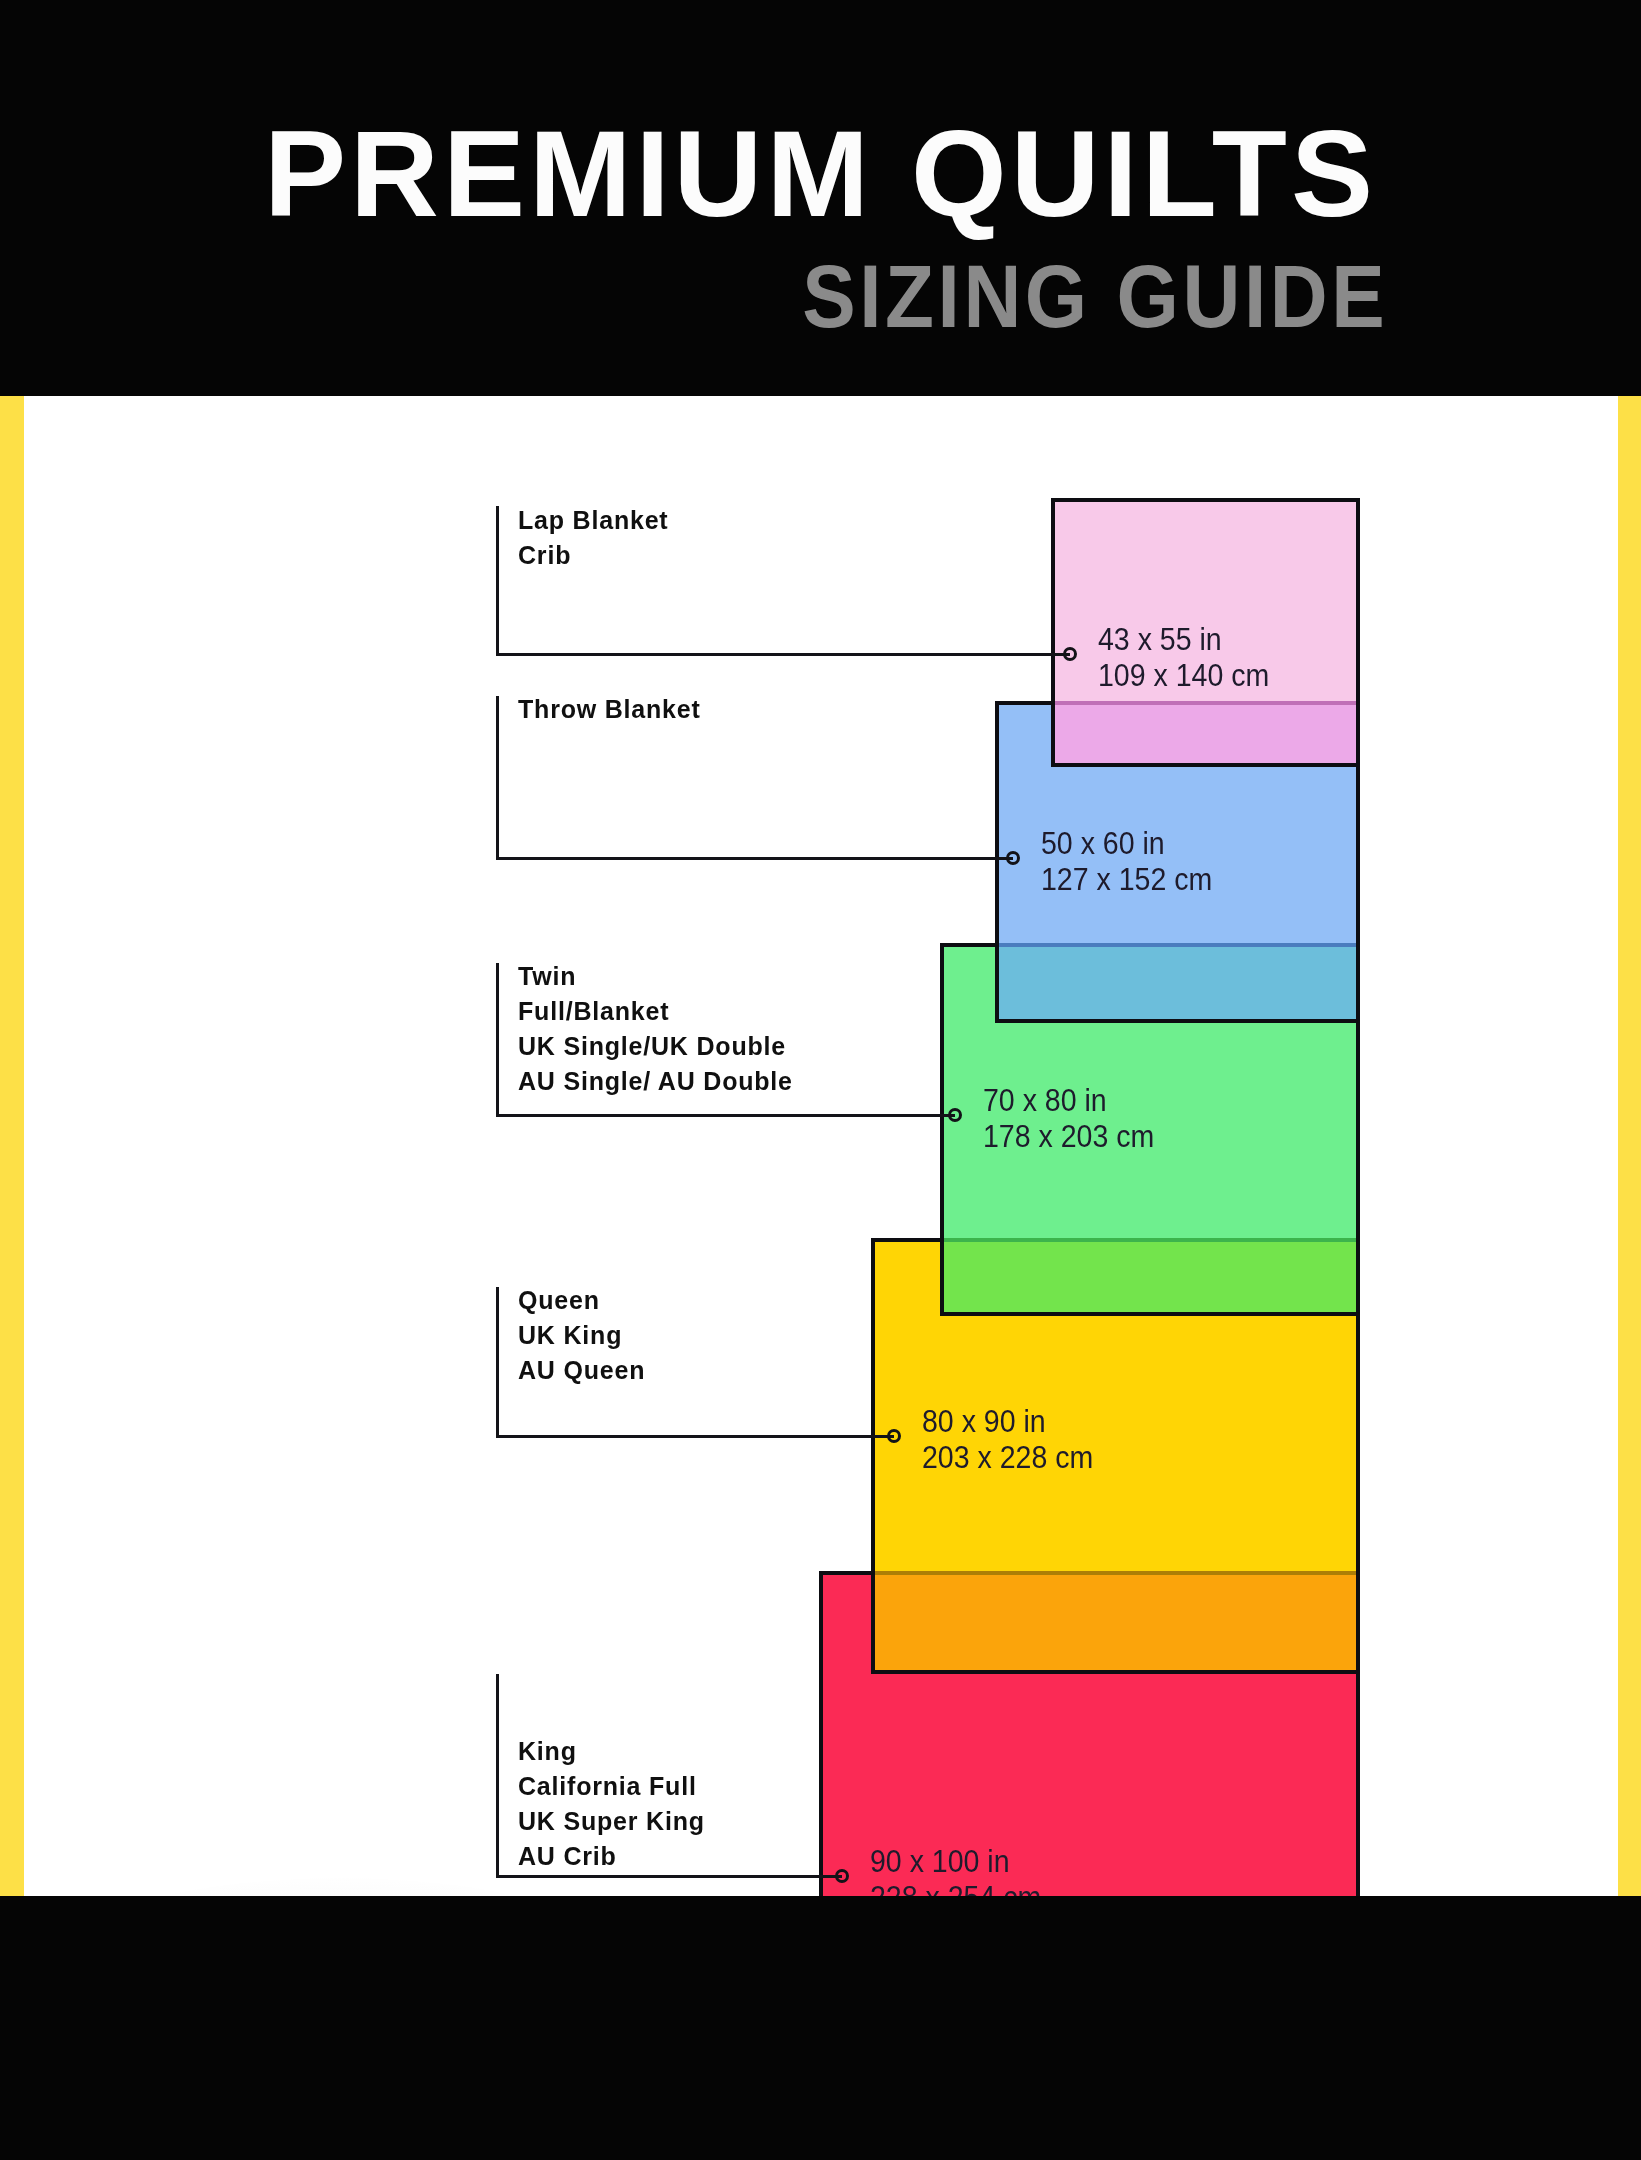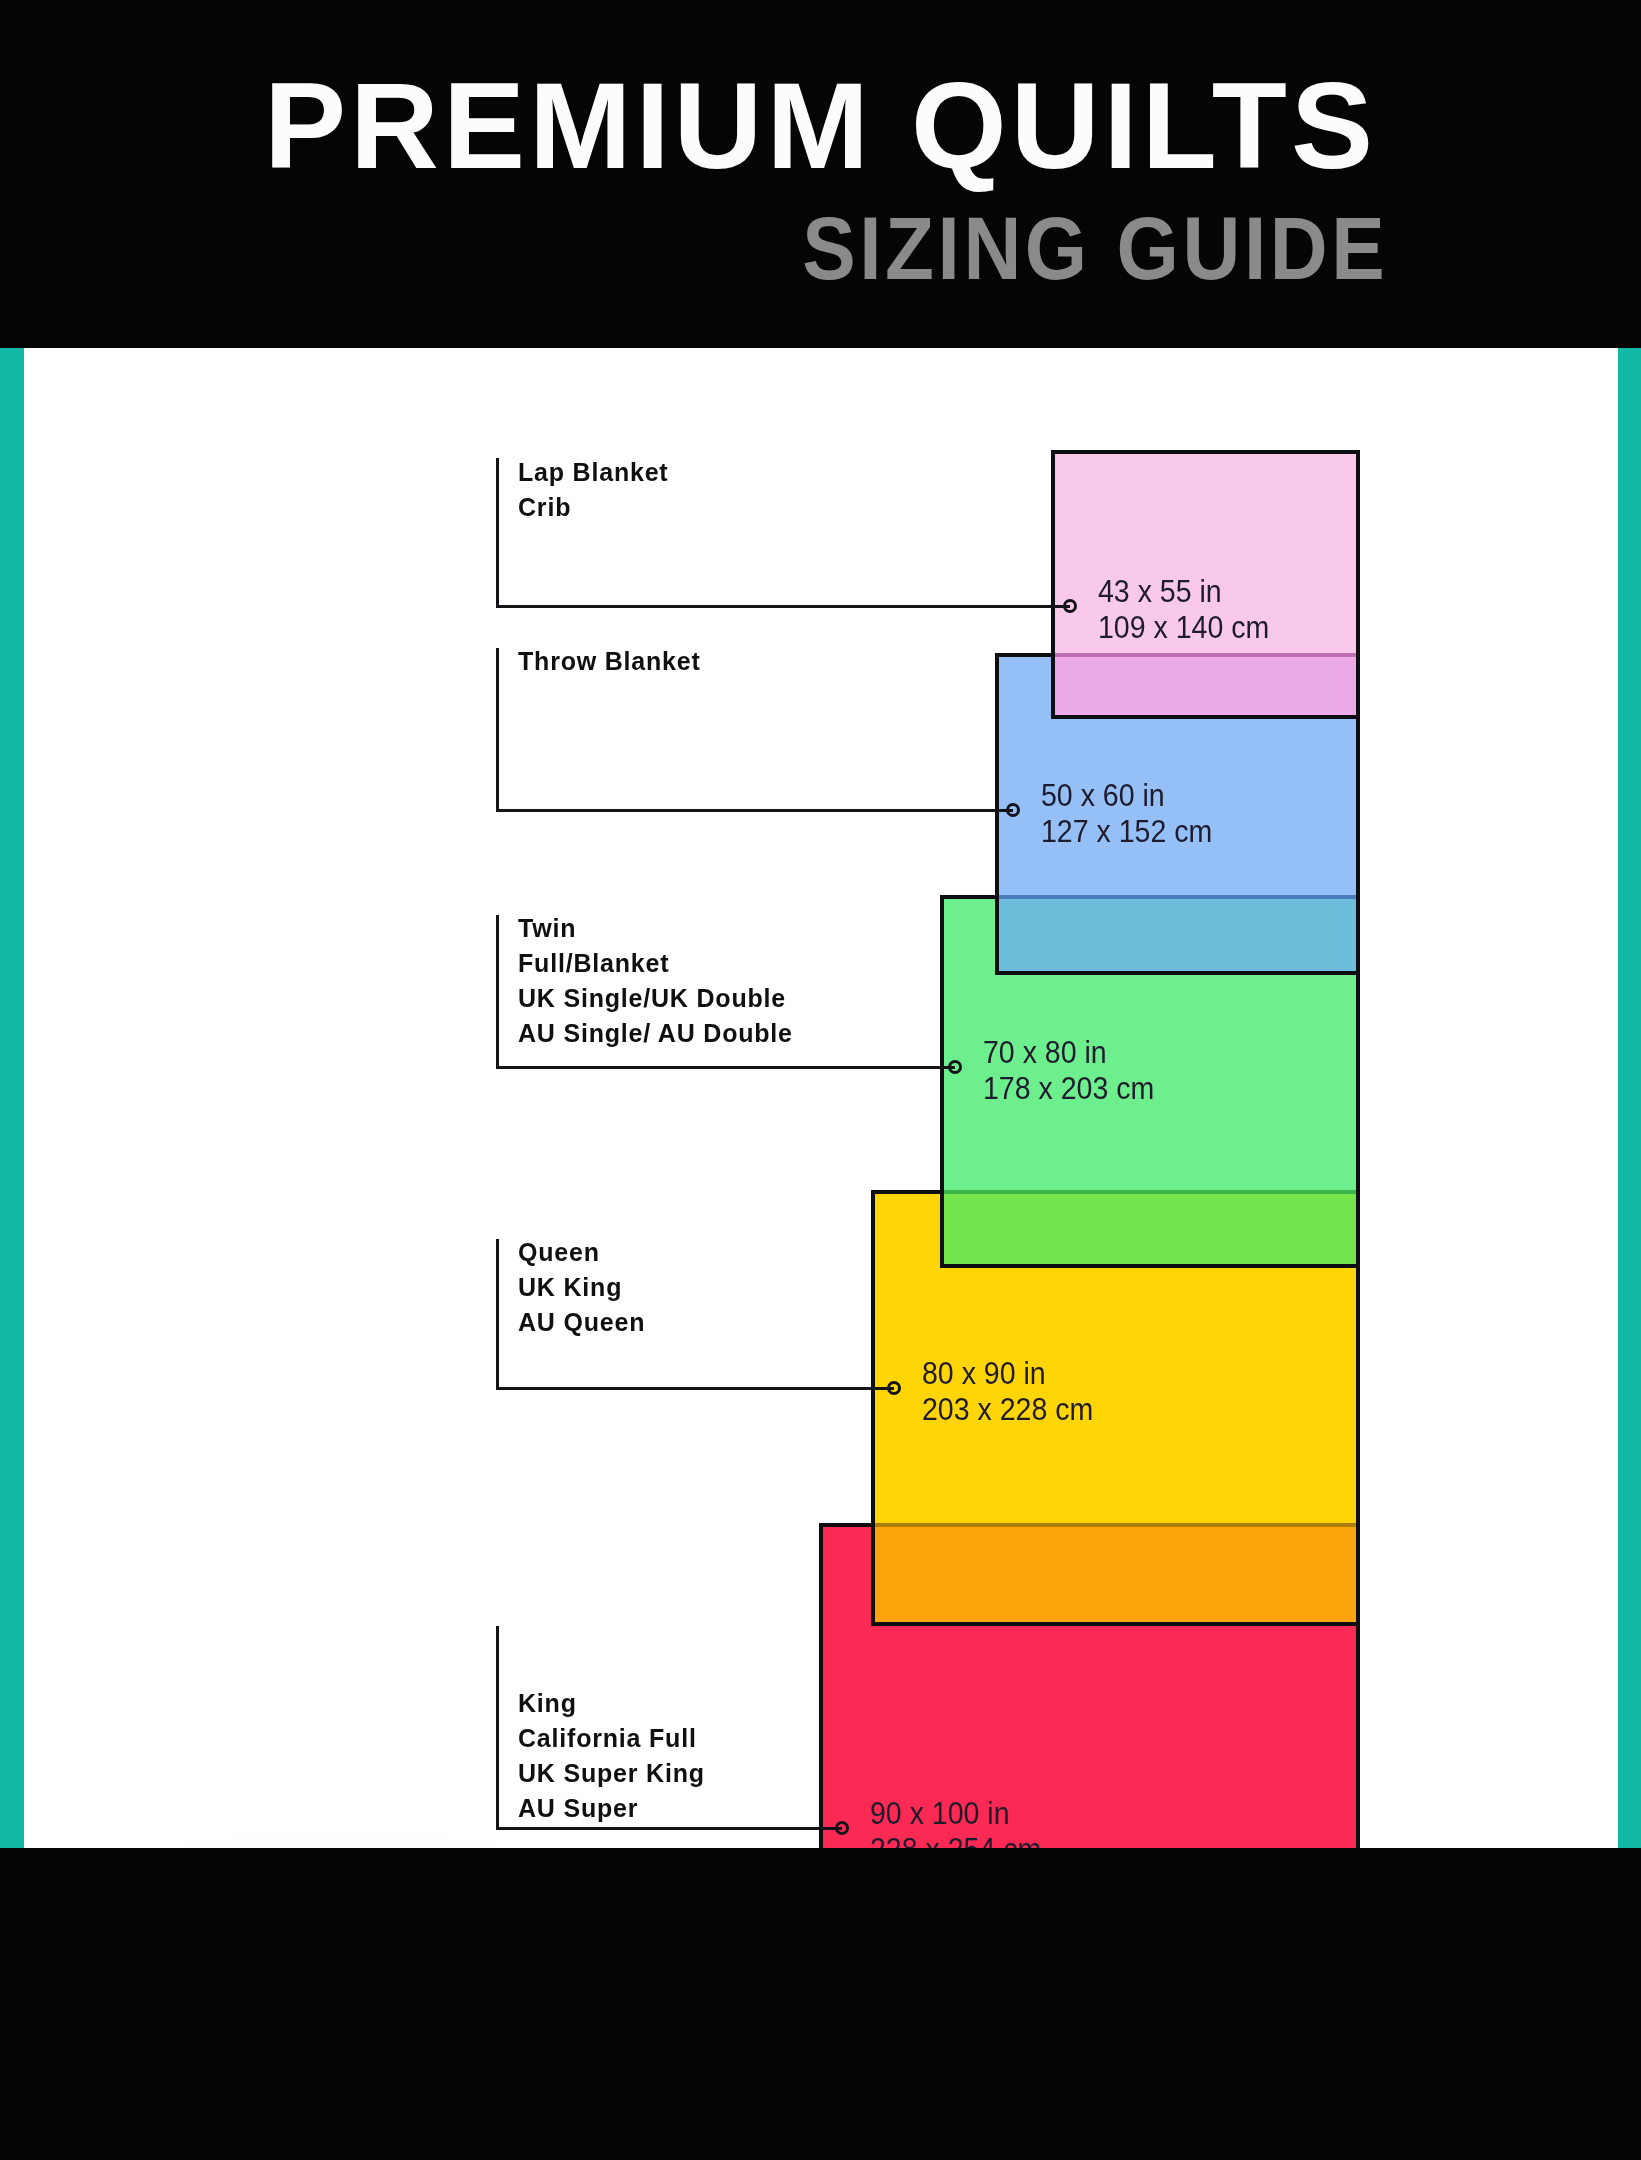--- a/index.html
+++ b/index.html
@@ -1,18 +1,18 @@
 <!DOCTYPE html>
 <html><head>
 <meta charset="utf-8">
 <style>
   html,body{margin:0;padding:0;background:#050505;}
   #page{
     position:relative;width:1641px;height:1848px;overflow:hidden;
-    background:#14b8a6;font-family:"Liberation Sans",sans-serif;
+    background:#fde047;font-family:"Liberation Sans",sans-serif;margin-top:48px;
   }
   
   #header{position:absolute;left:0;top:0;width:100%;height:348px;background:#050505;}
   .main-title{
     position:absolute;left:50%;top:64px;transform:translateX(-50%);
     white-space:nowrap;font-weight:bold;font-size:123px;line-height:1;
     letter-spacing:4px;color:#fcfcfc;
   }
   .sub-title{
     position:absolute;right:253px;top:204px;transform-origin:100% 0;
@@ -145,21 +145,21 @@
   </div>
   <div class="size-label lbl-queen">
     <span>Queen</span>
     <span>UK King</span>
     <span>AU Queen</span>
   </div>
   <div class="size-label lbl-king">
     <span>King</span>
     <span>California Full</span>
     <span>UK Super King</span>
-    <span>AU Super</span>
+    <span>AU Crib</span>
   </div>
 
   <div class="dims dim-lap">
     <span>43 x 55 in</span>
     <span>109 x 140 cm</span>
   </div>
   <div class="dims dim-throw">
     <span>50 x 60 in</span>
     <span>127 x 152 cm</span>
   </div>

